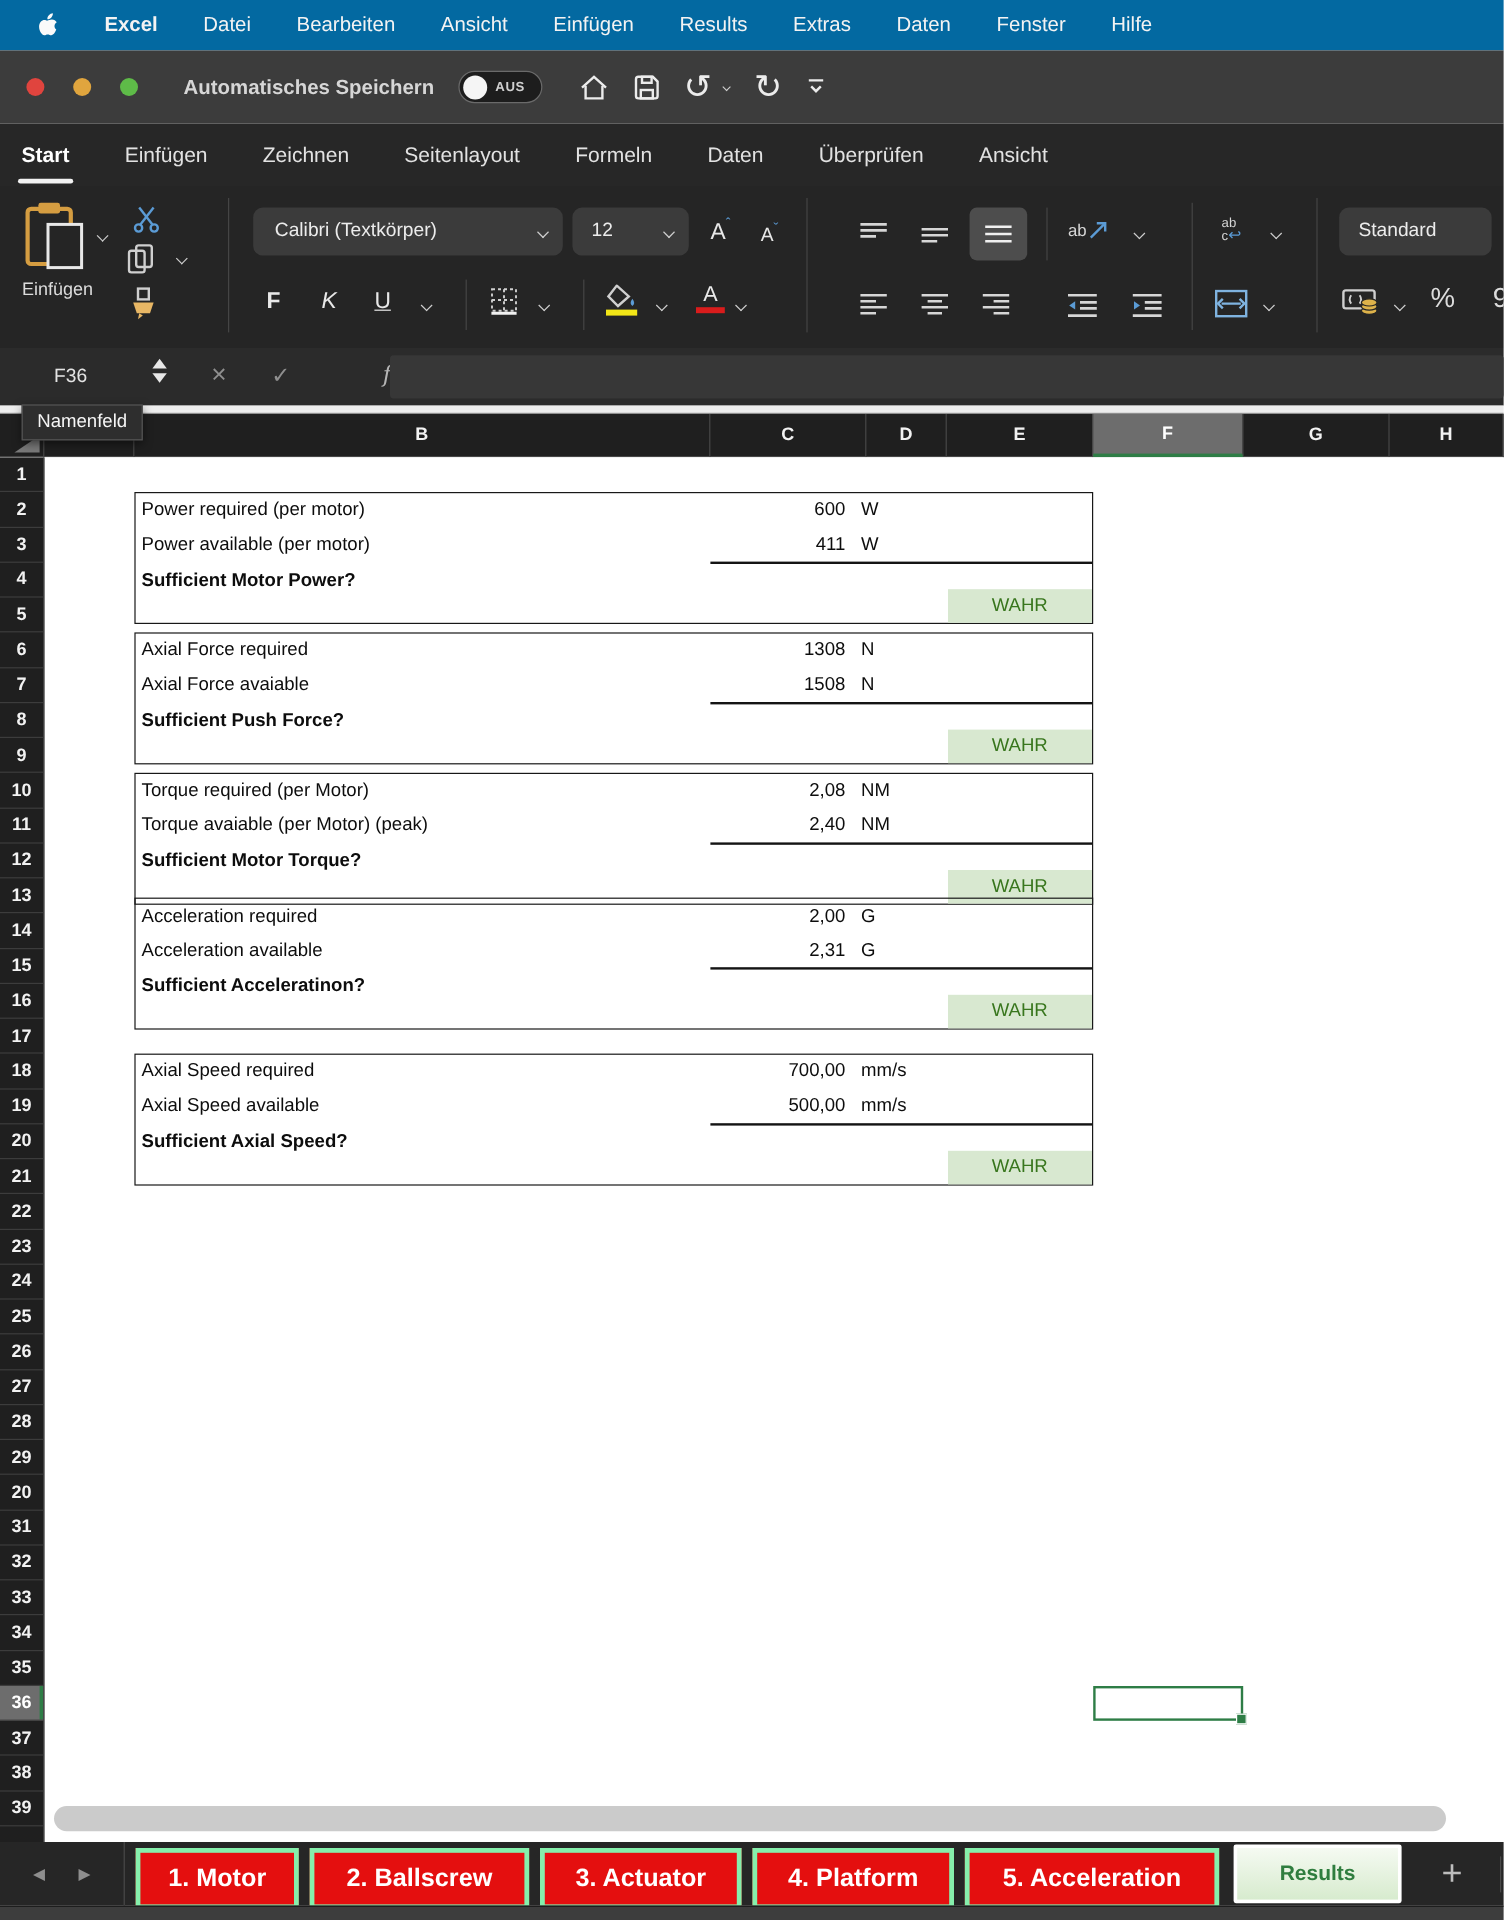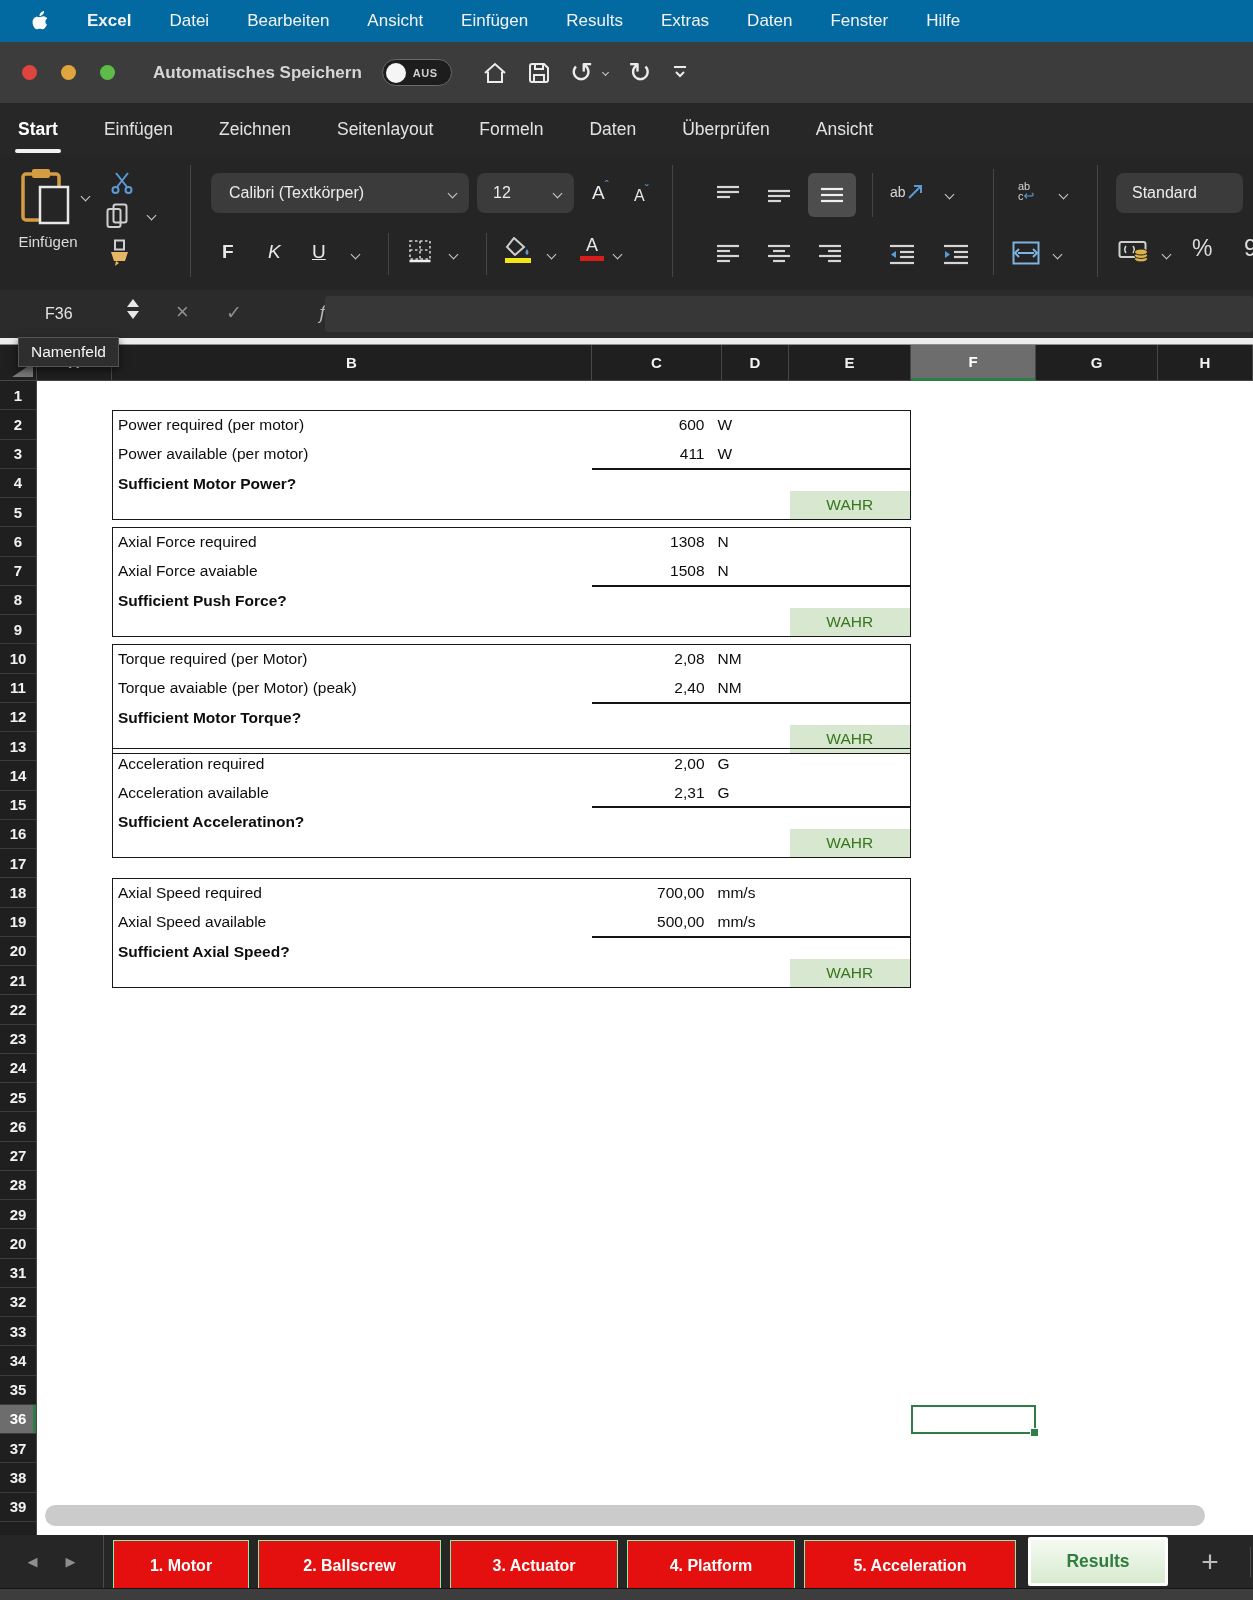--- a/index.html
+++ b/index.html
@@ -104,22 +104,22 @@
   .underline { position:absolute; left:478.5px; right:0; top:57.2px; border-top:2px solid #141414; }
   .result { position:absolute; right:0; bottom:0; width:120.5px; height:28px; background:#d8e8d0; color:#38761d; display:flex; align-items:center; justify-content:center; }
   
   .sel-cell { position:absolute; left:911px; top:1023.75px; width:125px; height:29.25px; border:2.5px solid #2e7d46; background:#fff; }
   .sel-cell::after { content:""; position:absolute; right:-5px; bottom:-5px; width:7px; height:7px; background:#2e7d46; border:1.5px solid #fff; }
   .hscroll { position:absolute; left:45px; width:1160px; top:1124px; height:21px; border-radius:10.5px; background:#cbcbcb; }
   
   .tabbar { position:absolute; top:1535px; left:0; right:0; height:53px; background:#262626; display:flex; align-items:flex-start; }
   .tab-nav { width:104px; height:100%; display:flex; align-items:center; justify-content:center; gap:28px; color:#8e8e8e; font-size:13px; border-right:1px solid #4a4a4a; }
   .stab {
-    margin-top:5px; margin-left:9px; height:51px; background:#e40f0f; color:#fff; font-weight:700; font-size:16px;
-    display:flex; align-items:center; justify-content:center; border:1px solid #86efac;
+    margin-top:5px; margin-left:9px; height:51px; background:#e40f0f; color:#fff; font-weight:700; font-size:21px;
+    display:flex; align-items:center; justify-content:center; border:4px solid #86efac;
   }
   .st1{width:136px;} .st2{width:183px;} .st3{width:168px;} .st4{width:168px;} .st5{width:212px;}
   .results-tab { margin-top:2px; margin-left:12px; height:49px; width:140px; background:#fff; padding:3px; border-radius:2px; }
   .results-inner { width:100%; height:100%; background:linear-gradient(180deg,#f5faf2 0%, #d7ebce 100%); color:#2f7d3f; font-weight:700; font-size:17.5px; display:flex; align-items:center; justify-content:center; }
   .plus-tab { margin-left:16px; margin-top:5px; width:52px; height:43px; display:flex; align-items:center; justify-content:center; color:#bdbdbd; font-size:30px; font-weight:400; }
   .tab-div { margin-top:12px; margin-left:14px; height:30px; width:1px; background:#4a4a4a; }
   .statusbar { position:absolute; top:1588px; left:0; right:0; height:12px; background:#3d3d3d; border-top:1px solid #161616; }
   svg { display:block; }
 </style>
 </head>

